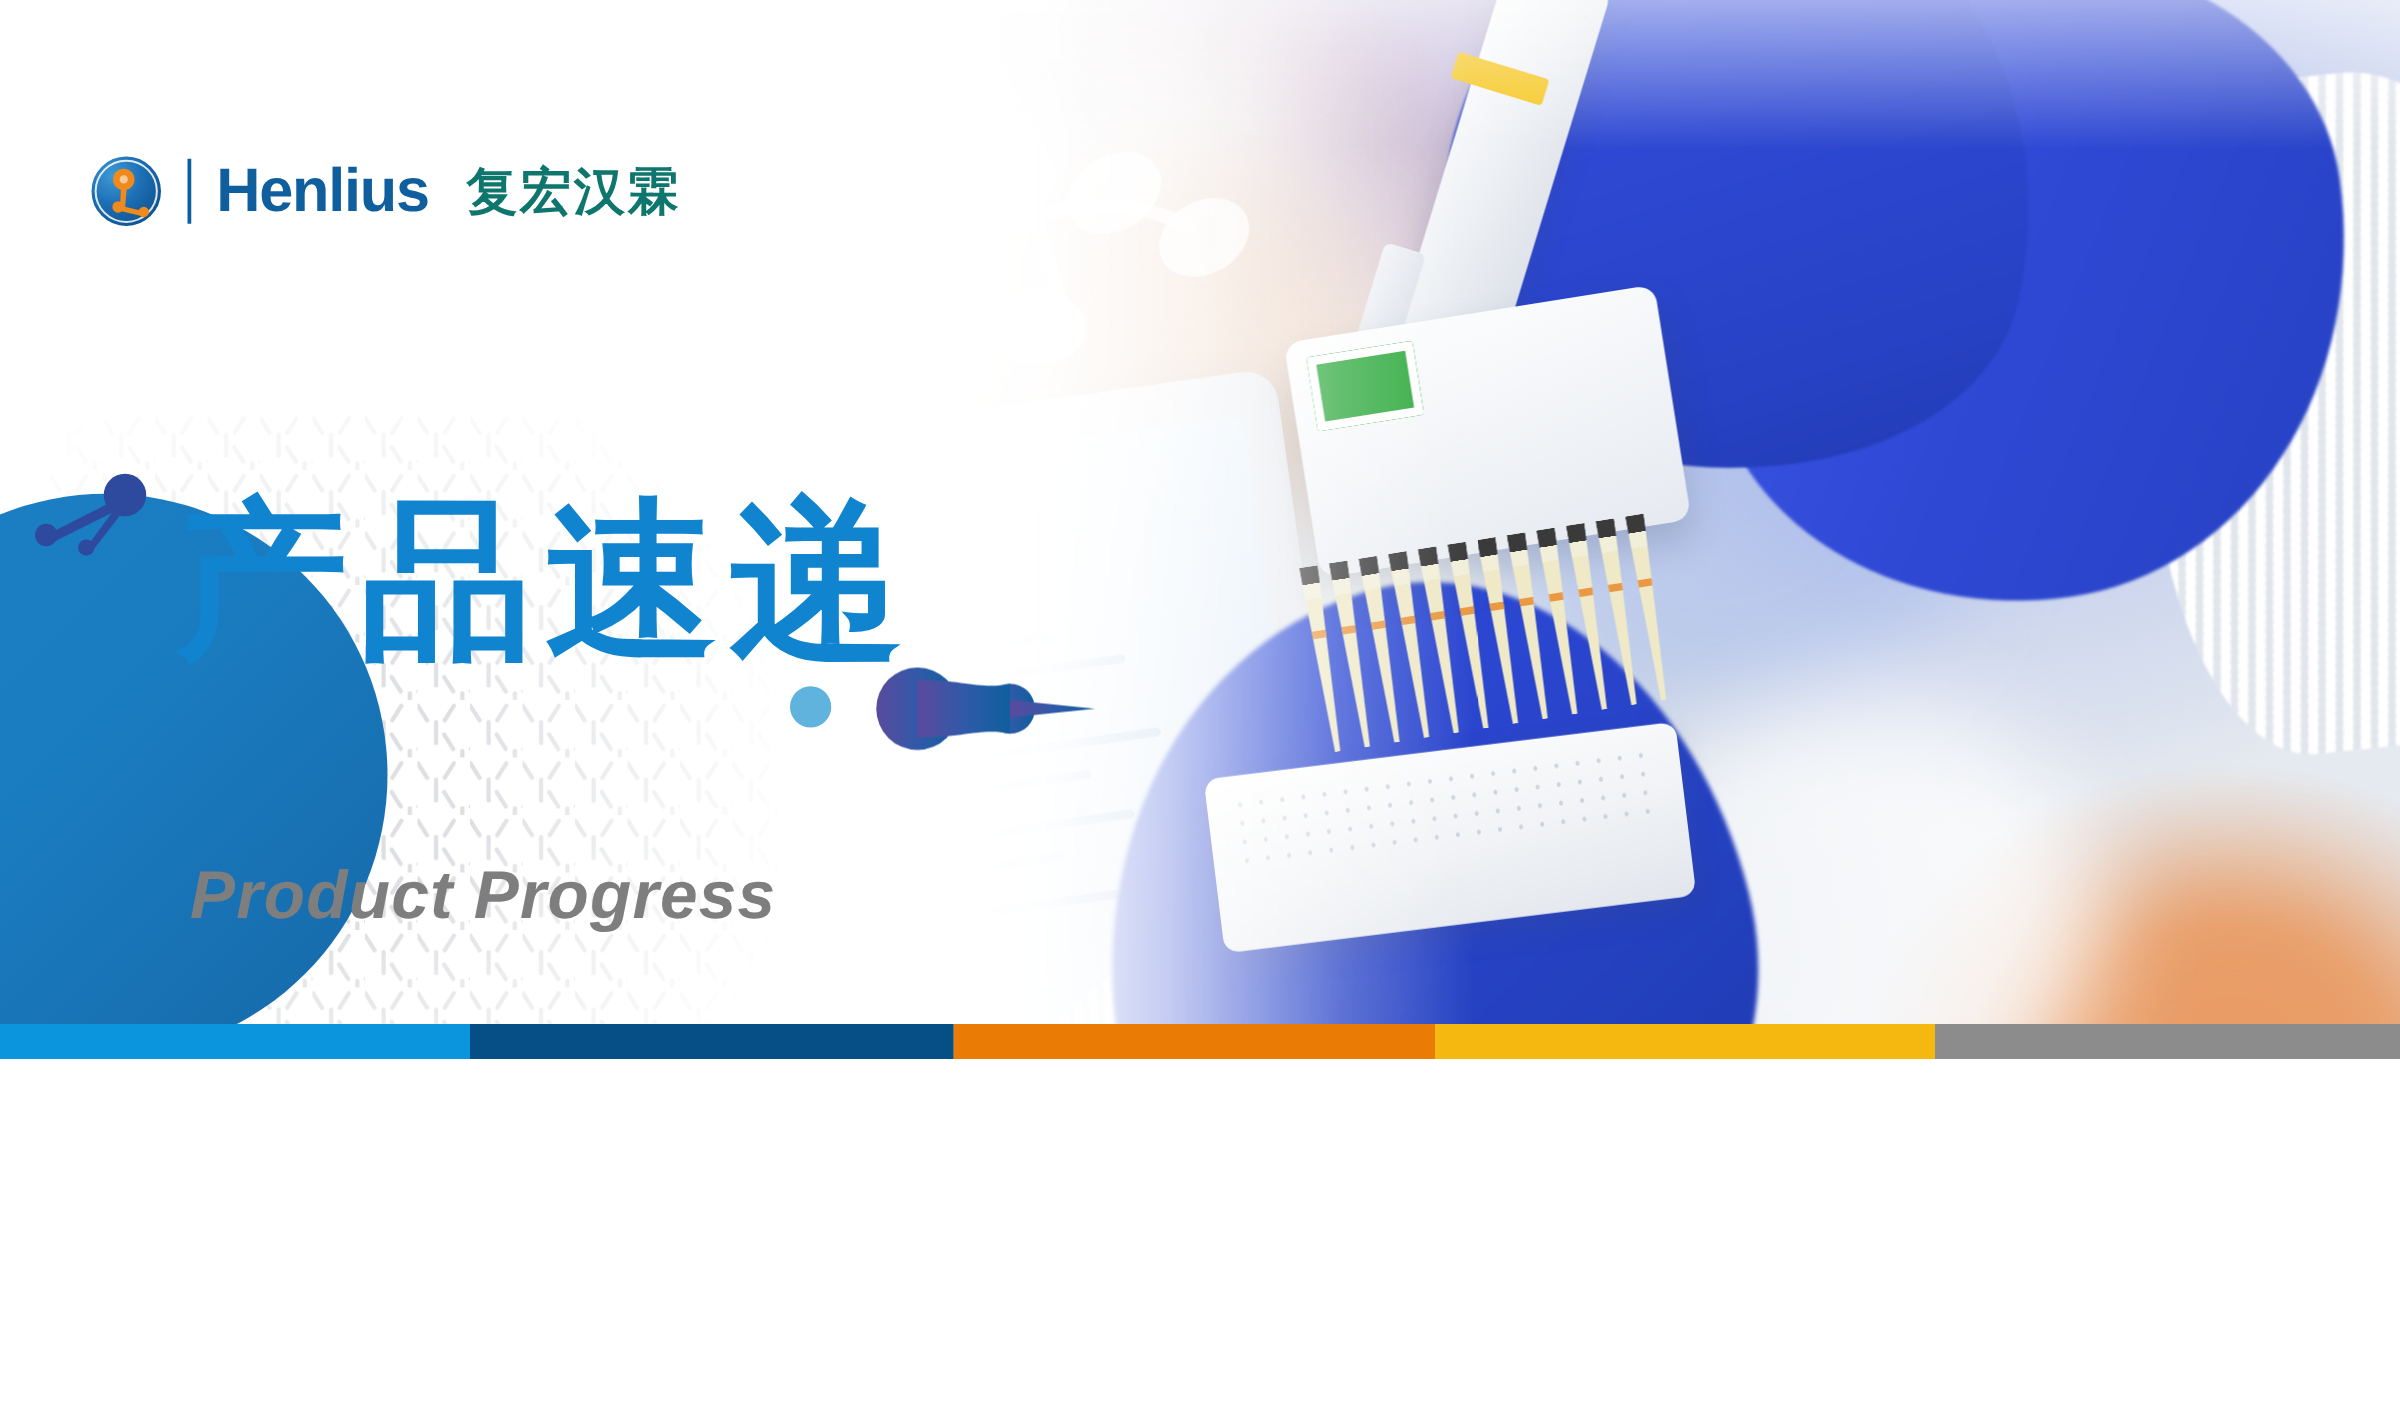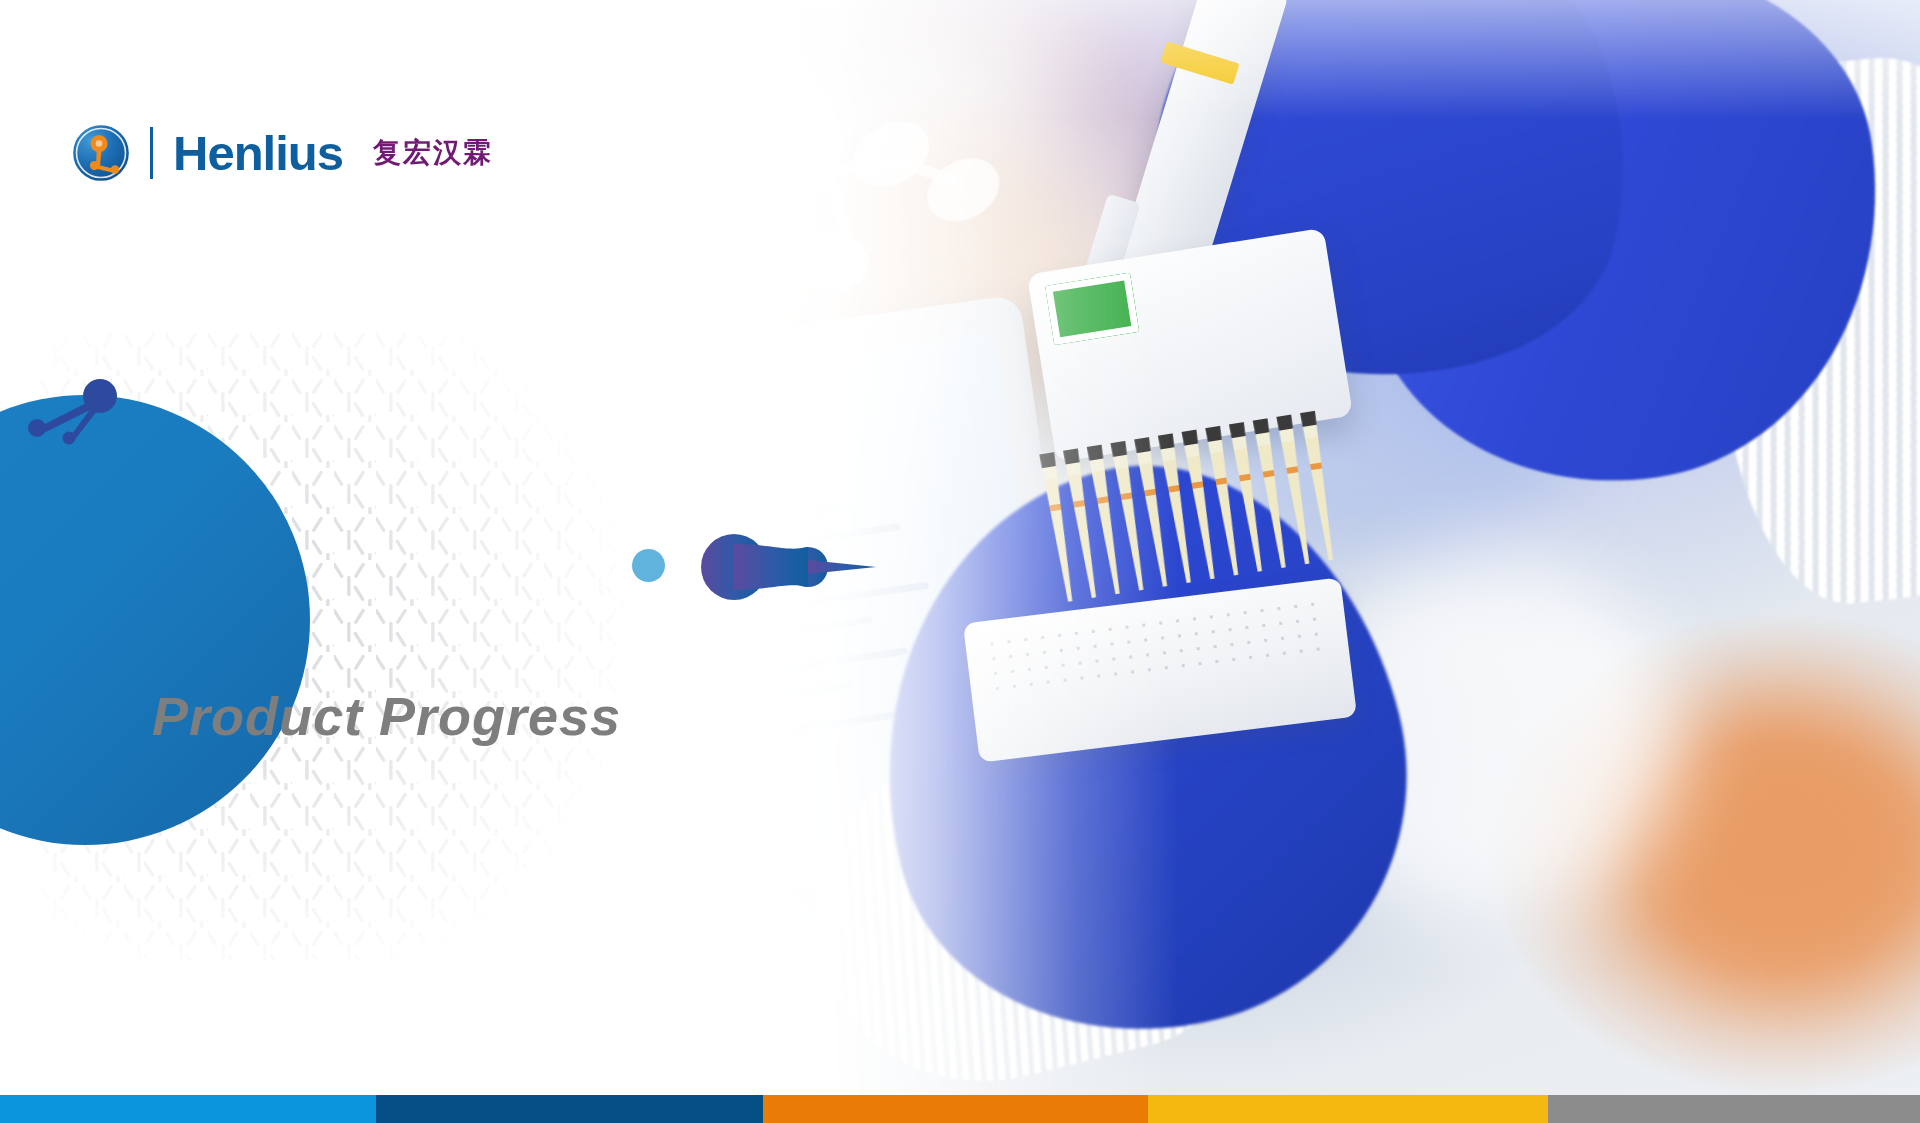--- a/index.html
+++ b/index.html
@@ -2,21 +2,21 @@
 <html><head>
 <meta charset="utf-8">
 <style>
   html,body{margin:0;padding:0;}
   body{
     width:1920px;height:1123px;overflow:hidden;
     background:#ffffff;
     font-family:"Liberation Sans","DejaVu Sans",sans-serif;
     position:relative;
   }
-  #slide{position:absolute;inset:0;width:1920px;height:1123px;overflow:hidden;background:#fff;}
+  #slide{position:absolute;inset:0;width:1920px;height:847px;overflow:hidden;background:#fff;}
 
   
   .photo{
     position:absolute;left:760px;top:0;width:1160px;height:1095px;overflow:hidden;
   }
   .photo-bg{
     position:absolute;inset:0;
     background:
       radial-gradient(circle at 72% 10%, rgba(60,95,225,.30) 0 14%, rgba(0,0,0,0) 42%),
       radial-gradient(ellipse 34% 30% at 14% 22%, rgba(228,150,90,.33) 0 45%, rgba(0,0,0,0) 85%),
@@ -162,21 +162,21 @@
 
   
   .logo{position:absolute;left:70px;top:122px;display:flex;align-items:center;}
   .logo-mark{width:62px;height:62px;flex:none;}
   .logo-divider{width:3px;height:52px;background:#0f5f9e;margin:0 20px 0 18px;flex:none;}
   .logo-word{
     font-size:49px;font-weight:bold;color:#0f5f9e;letter-spacing:-1px;line-height:1;
     white-space:nowrap;
   }
   .logo-cn{
-    font-size:28px;font-weight:bold;color:#701a75;margin-left:30px;letter-spacing:2px;
+    font-size:41px;font-weight:bold;color:#0f766e;margin-left:30px;letter-spacing:2px;
     line-height:1;white-space:nowrap;
     font-family:"DejaVu Sans","Liberation Sans",sans-serif;
   }
 
   
   .title-cn{
     position:absolute;left:140px;top:385px;
     font-size:138px;font-weight:bold;color:#1184d0;letter-spacing:10px;line-height:1.16;
     white-space:nowrap;
     font-family:"DejaVu Sans","Liberation Sans",sans-serif;
@@ -358,20 +358,21 @@
         <path d="M27 22 L26 44 L30 44.5 L32 22 Z"></path>
         <path d="M26.5 42.5 L45 47 L44 51 L25.5 46.5 Z"></path>
       </g>
       <circle cx="29" cy="21.5" r="3.3" fill="#ffffff" opacity=".55"></circle>
     </svg>
     <div class="logo-divider"></div>
     <div class="logo-word">Henlius</div>
     <div class="logo-cn">复宏汉霖</div>
   </div>
 
+  <div class="title-cn">产品速递</div>
   <div class="title-en">Product Progress</div>
 
   <div class="dot-light"></div>
   <svg class="molecule-grad" viewBox="0 0 180 75">
     <defs>
       <linearGradient id="mg" x1="0" y1="0" x2="1" y2="0">
         <stop offset="0%" stop-color="#5b4a9e"></stop>
         <stop offset="52%" stop-color="#2f5aa8"></stop>
         <stop offset="100%" stop-color="#0f5f9e"></stop>
       </linearGradient>

